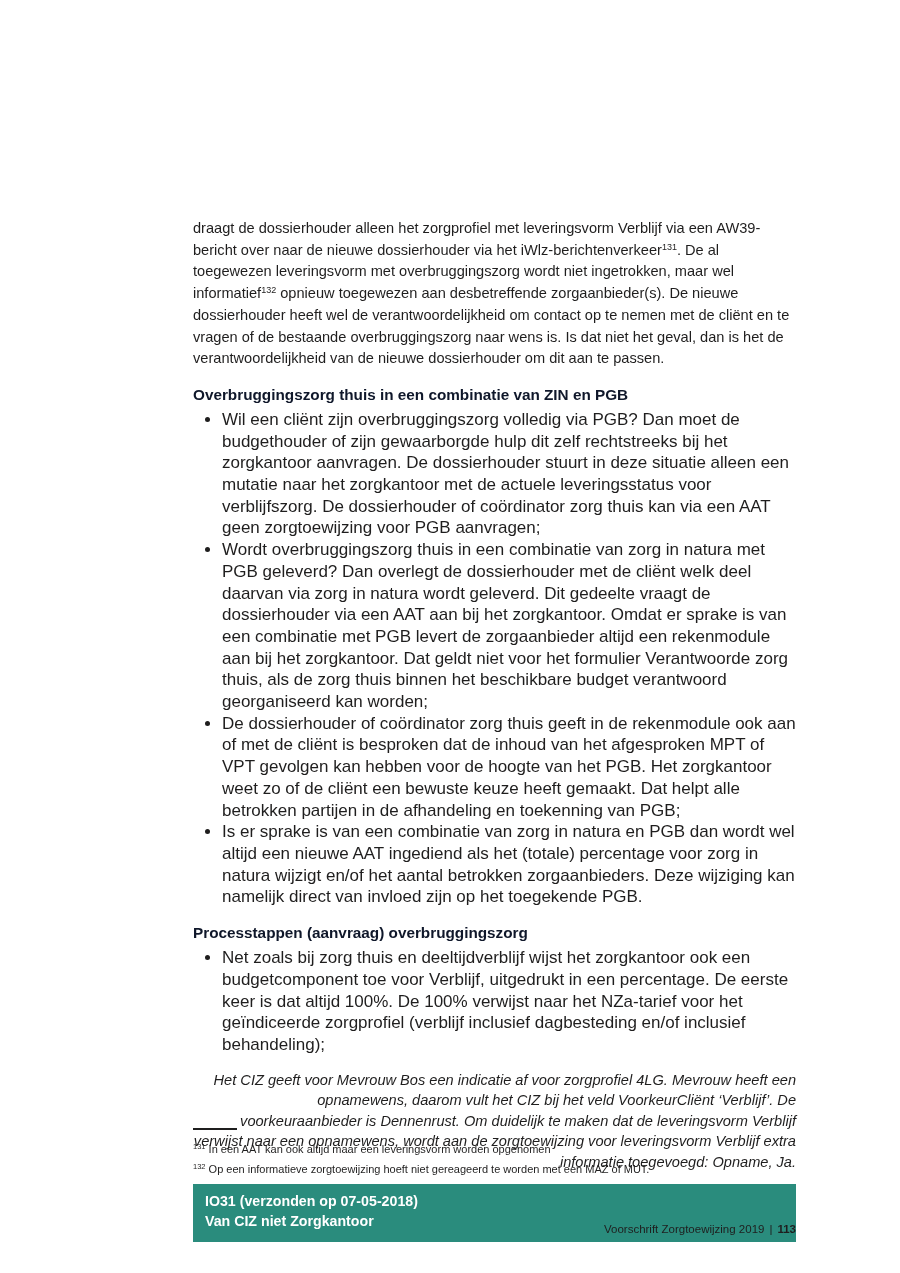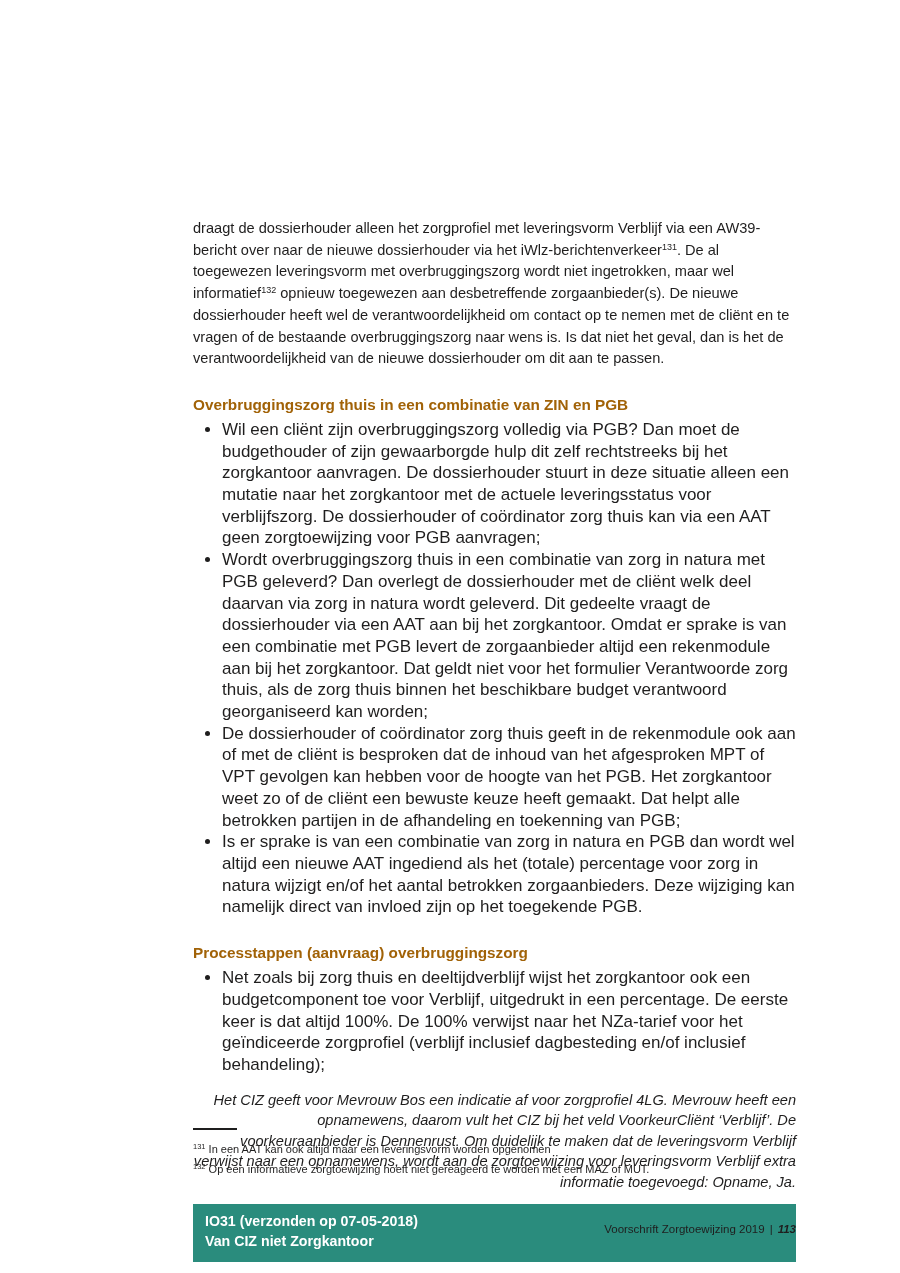--- a/index.html
+++ b/index.html
@@ -22,25 +22,25 @@
     margin: 0 0 13px 0;
     font-size: 14.6px;
     line-height: 21.7px;
   }
   sup.fn-ref {
     font-size: 9px;
     line-height: 0;
     vertical-align: 5px;
   }
   h2.section-heading {
-    margin: 24px 0 3px 0;
+    margin: 14px 0 3px 0;
     font-size: 15.3px;
     line-height: 22px;
     font-weight: bold;
-    color: #a16207;
+    color: #0f172a;
   }
   ul.bullets {
     margin: 0 0 0 0;
     padding: 0 0 0 29px;
     list-style: disc outside;
     font-size: 17px;
     line-height: 21.7px;
   }
   ul.bullets li { margin: 0; padding: 0 0 0 0; }
   .example-para {
@@ -81,21 +81,21 @@
   .page-footer {
     position: absolute;
     right: 104px;
     top: 1221px;
     font-size: 11.5px;
     line-height: 16px;
     color: #1f1e1e;
     white-space: nowrap;
   }
   .page-footer .sep { padding: 0 5px; }
-  .page-footer .page-num { font-weight: bold; font-style: italic; }
+  .page-footer .page-num { font-weight: bold; }
 </style>
 </head>
 <body>
 
 <div class="page">
 
   <main class="content">
 
     <p class="body-para"><span>draagt de dossierhouder alleen het zorgprofiel met leveringsvorm Verblijf via een AW39-bericht over naar de nieuwe dossierhouder via het iWlz-berichtenverkeer</span><sup class="fn-ref">131</sup><span>. De al toegewezen leveringsvorm met overbruggingszorg wordt niet ingetrokken, maar wel informatief</span><sup class="fn-ref">132</sup><span> opnieuw toegewezen aan desbetreffende zorgaanbieder(s). De nieuwe dossierhouder heeft wel de verantwoordelijkheid om contact op te nemen met de cliënt en te vragen of de bestaande overbruggingszorg naar wens is. Is dat niet het geval, dan is het de verantwoordelijkheid van de nieuwe dossierhouder om dit aan te passen.</span></p>
 

